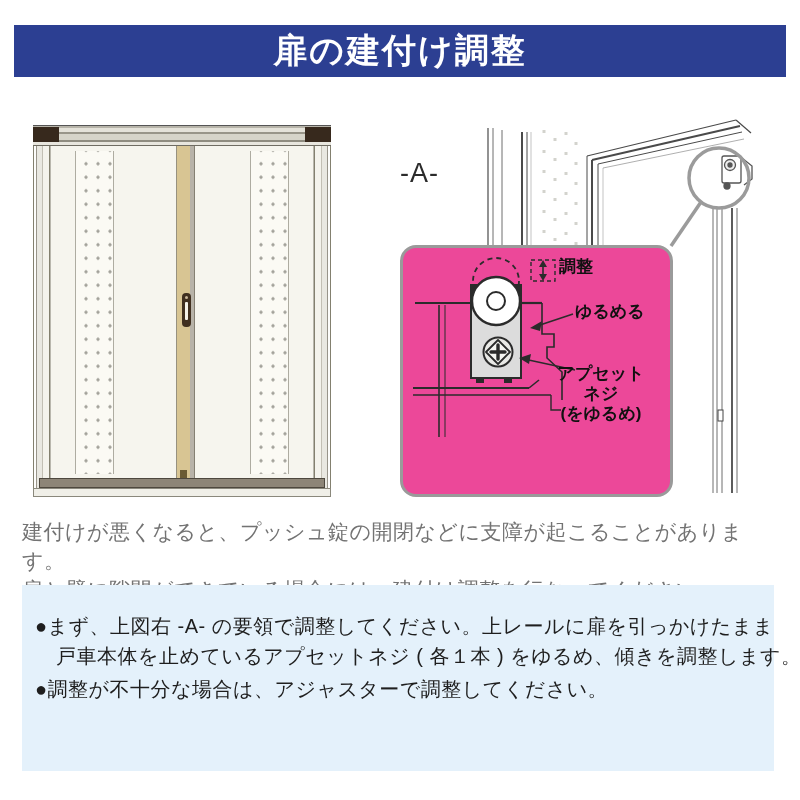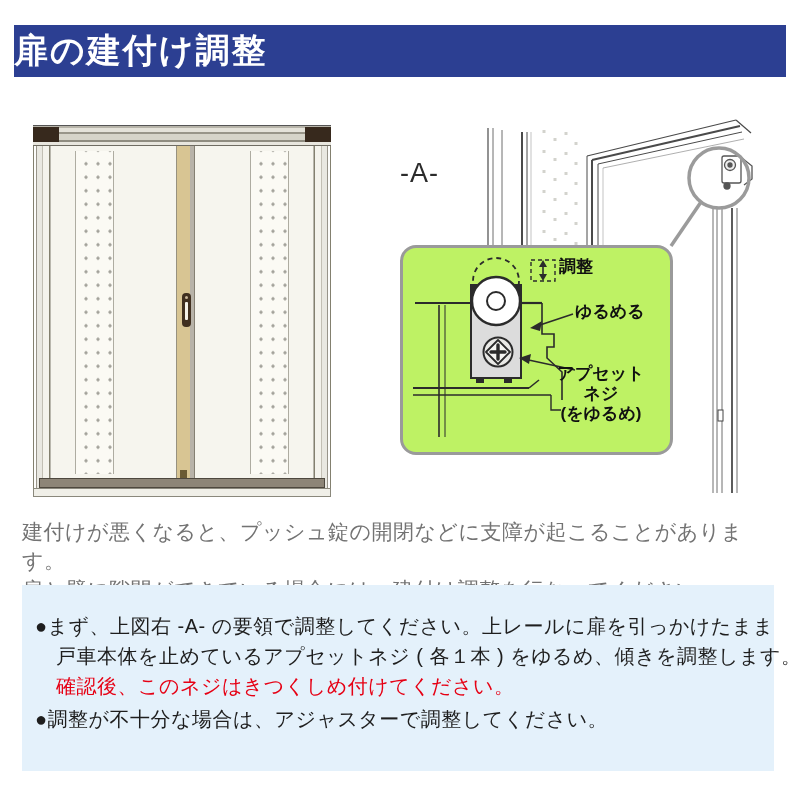--- a/index.html
+++ b/index.html
@@ -2,21 +2,21 @@
 <html><head>
 <meta charset="utf-8">
 <style>
   * { margin:0; padding:0; box-sizing:border-box; }
   html,body { background:#fff; }
   body { font-family:"Liberation Sans","DejaVu Sans",sans-serif; }
   .page { position:relative; width:800px; height:800px; background:#fff; overflow:hidden; }
 
   
   .header-bar { position:absolute; left:14px; top:25px; width:772px; height:52px;
-    background:#2c3f92; display:flex; align-items:center; }
+    background:#2c3f92; display:flex; align-items:center; justify-content:center; }
   .header-title { color:#fff; font-size:34px; font-weight:bold; letter-spacing:2px; }
 
   
   .door { position:absolute; left:33px; top:125px; width:298px; height:372px; }
   .door-top-rail { position:absolute; left:0; top:0; width:100%; height:21px;
     border-top:1px solid #555; border-bottom:1px solid #6f6c62;
     background:linear-gradient(180deg,#b7b4a9 0 2px,#e4e2d9 2px 6px,#989589 6px 8px,#d6d4c9 8px 14px,#8f8c80 14px 16px,#e8e6de 16px 21px); }
   .door-cap { position:absolute; top:2px; width:26px; height:15px; background:#37291d; }
   .door-cap.left { left:0; } .door-cap.right { right:0; }
   .door-frame { position:absolute; top:14px; bottom:8px; width:17px;
@@ -42,22 +42,22 @@
   .door-bottom-rail { position:absolute; left:6px; right:6px; bottom:9px; height:10px;
     background:#8d8577; border:1px solid #4e483e; }
   .door-bottom-frame { position:absolute; left:0; right:0; bottom:0; height:9px;
     background:#f0efe8; border:1px solid #8a887c; }
 
   
   .a-label { position:absolute; left:400px; top:158px; width:60px; font-size:27px;
     color:#2b2b2b; letter-spacing:1px; }
   .wall-svg { position:absolute; left:470px; top:112px; }
 
-  .callout { position:absolute; left:400px; top:245px; width:273px; height:210px;
-    background:#bef264; border:3px solid #9a9a9a; border-radius:16px; z-index:2; }
+  .callout { position:absolute; left:400px; top:245px; width:273px; height:252px;
+    background:#ec4899; border:3px solid #9a9a9a; border-radius:16px; z-index:2; }
   .callout svg { position:absolute; left:0; top:0; }
   .co-label { position:absolute; font-weight:bold; color:#111; font-size:17px; line-height:20px; }
   .co-adjust { left:156px; top:9px; }
   .co-roller { left:172px; top:54px; }
   .co-screw  { left:138px; top:116px; width:120px; text-align:center; }
 
   
   .intro { position:absolute; left:22px; top:517px; width:760px; font-size:21px;
     line-height:29px; color:#737373; letter-spacing:0.5px; }
   .note-box { position:absolute; left:22px; top:585px; width:752px; height:186px;
@@ -200,20 +200,19 @@
 
   <div class="intro">
     <div>建付けが悪くなると、プッシュ錠の開閉などに支障が起こることがあります。</div>
     <div>扉と壁に隙間ができている場合には、建付け調整を行なってください。</div>
   </div>
 
   <div class="note-box">
     <div>
       <div class="note-line">●まず、上図右 -A- の要領で調整してください。上レールに扉を引っかけたまま</div>
       <div class="note-line cont">戸車本体を止めているアプセットネジ ( 各１本 ) をゆるめ、傾きを調整します。</div>
-      <div class="note-line warning">確認後、このネジはきつくしめ付けてください。</div>
     </div>
     <div class="note-item2">
       <div class="note-line">●調整が不十分な場合は、アジャスターで調整してください。</div>
     </div>
   </div>
 
 </div>
 
 </body></html>

